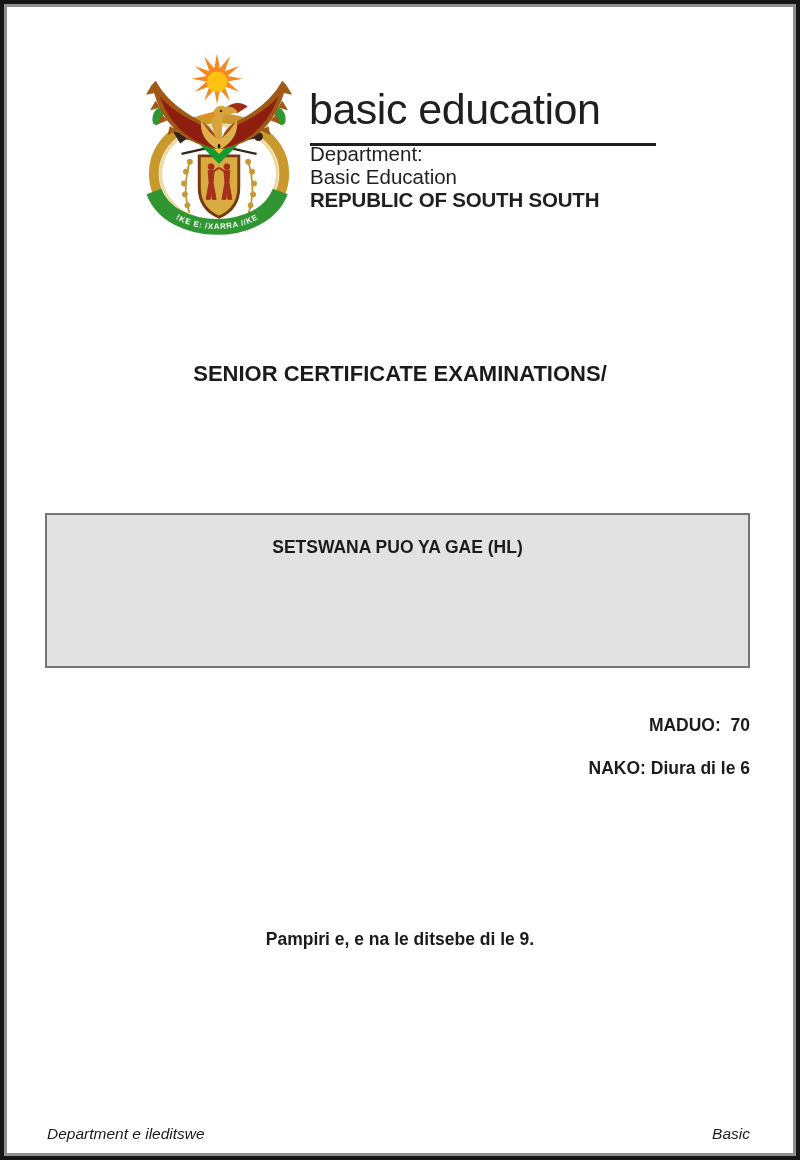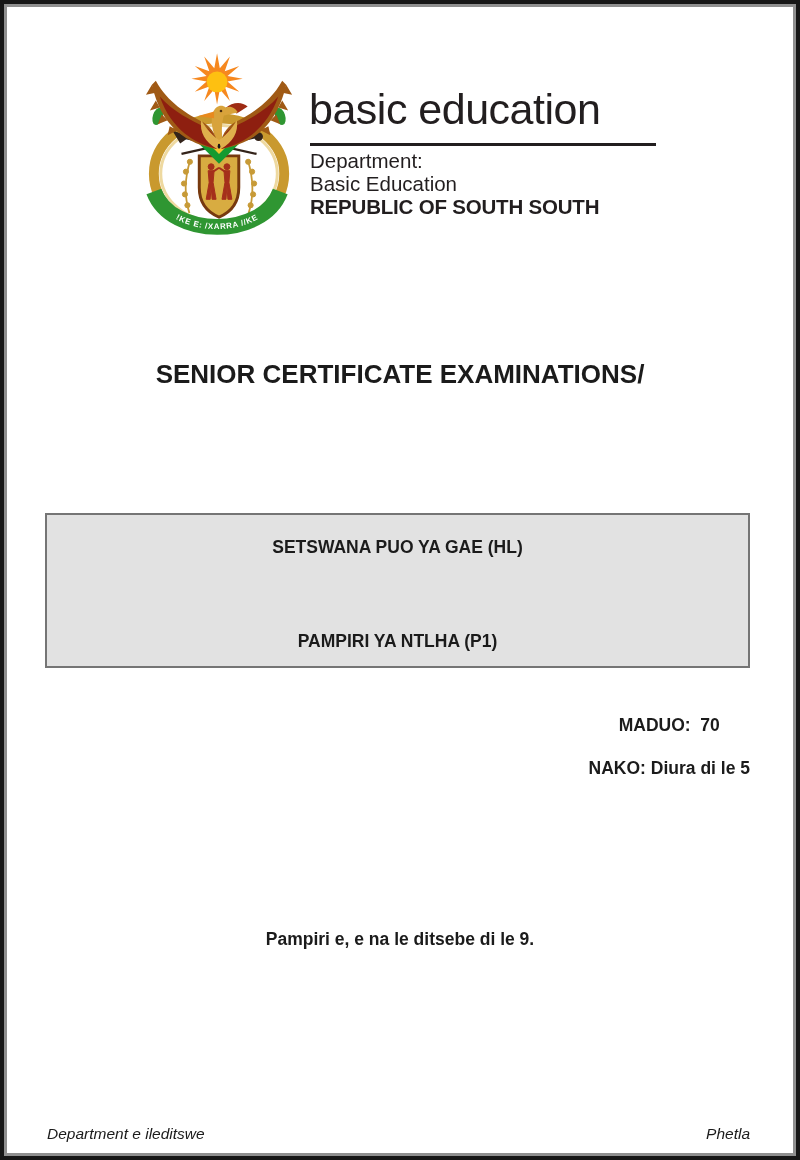--- a/index.html
+++ b/index.html
@@ -20,43 +20,43 @@
   .wordmark {
     position: absolute; left: 309px; top: 86px;
     font-size: 43px; font-weight: 400; letter-spacing: -0.5px;
     color: #221e1f; line-height: 1.1; white-space: nowrap;
   }
   .wordmark-rule {
     position: absolute; left: 310px; top: 143px;
     width: 346px; height: 3px; background: #221e1f;
   }
   .dept-block {
-    position: absolute; left: 310px; top: 150px;
+    position: absolute; left: 310px; top: 143px;
     font-size: 20.5px; line-height: 22.8px; color: #221e1f; white-space: nowrap;
   }
   .dept-block .bold-line { font-weight: 700; letter-spacing: -0.2px; }
 
   .heading {
     position: absolute; left: 0; top: 361px; width: 100%;
-    text-align: center; font-weight: 700; font-size: 26px; line-height: 26.5px;
+    text-align: center; font-weight: 700; font-size: 22px; line-height: 26.5px;
     white-space: nowrap;
   }
 
   .subject-box {
     position: absolute; left: 45px; top: 513px; width: 705px; height: 155px;
     box-sizing: border-box;
     border: 2px solid #3b82f6;
     display: flex; flex-direction: column; justify-content: space-between;
     padding: 22px 0 14px 0;
     text-align: center; font-weight: 700; font-size: 17.5px;
   }
 
   .exam-info {
     position: absolute; right: 50px; top: 715px;
-    text-align: center; font-weight: 700; font-size: 17.5px;
+    text-align: right; font-weight: 700; font-size: 17.5px;
   }
   .exam-info .marks { white-space: pre; }
   .exam-info .time { white-space: pre; margin-top: 22px; }
 
   .page-note {
     position: absolute; left: 0; top: 896px; width: 100%;
     text-align: center; font-weight: 700; font-size: 17.5px; margin-top: 33px;
   }
 
   .footer-left {
@@ -160,27 +160,26 @@
       <div>Basic Education</div>
       <div class="bold-line">REPUBLIC OF SOUTH SOUTH</div>
     </div>
 
     <div class="heading">
       <div>SENIOR CERTIFICATE EXAMINATIONS/</div>
     </div>
 
     <div class="subject-box" id="subjectBox" style="background: rgb(226, 226, 226); border-color: rgb(117, 117, 117);">
       <div>SETSWANA PUO YA GAE (HL)</div>
-      <div>PAMPIRI YA NTLHA (P1)</div>
     </div>
 
     <div class="exam-info">
       <div class="marks">MADUO:  70</div>
-      <div class="time">NAKO: Diura di le 5</div>
+      <div class="time">NAKO: Diura di le 6</div>
     </div>
 
     <div class="page-note">Pampiri e, e na le ditsebe di le 9.</div>
 
     <div class="footer-left">Department e ileditswe</div>
-    <div class="footer-right">Phetla</div>
+    <div class="footer-right">Basic</div>
 
   </div>
 </div>
 
 </body></html>

